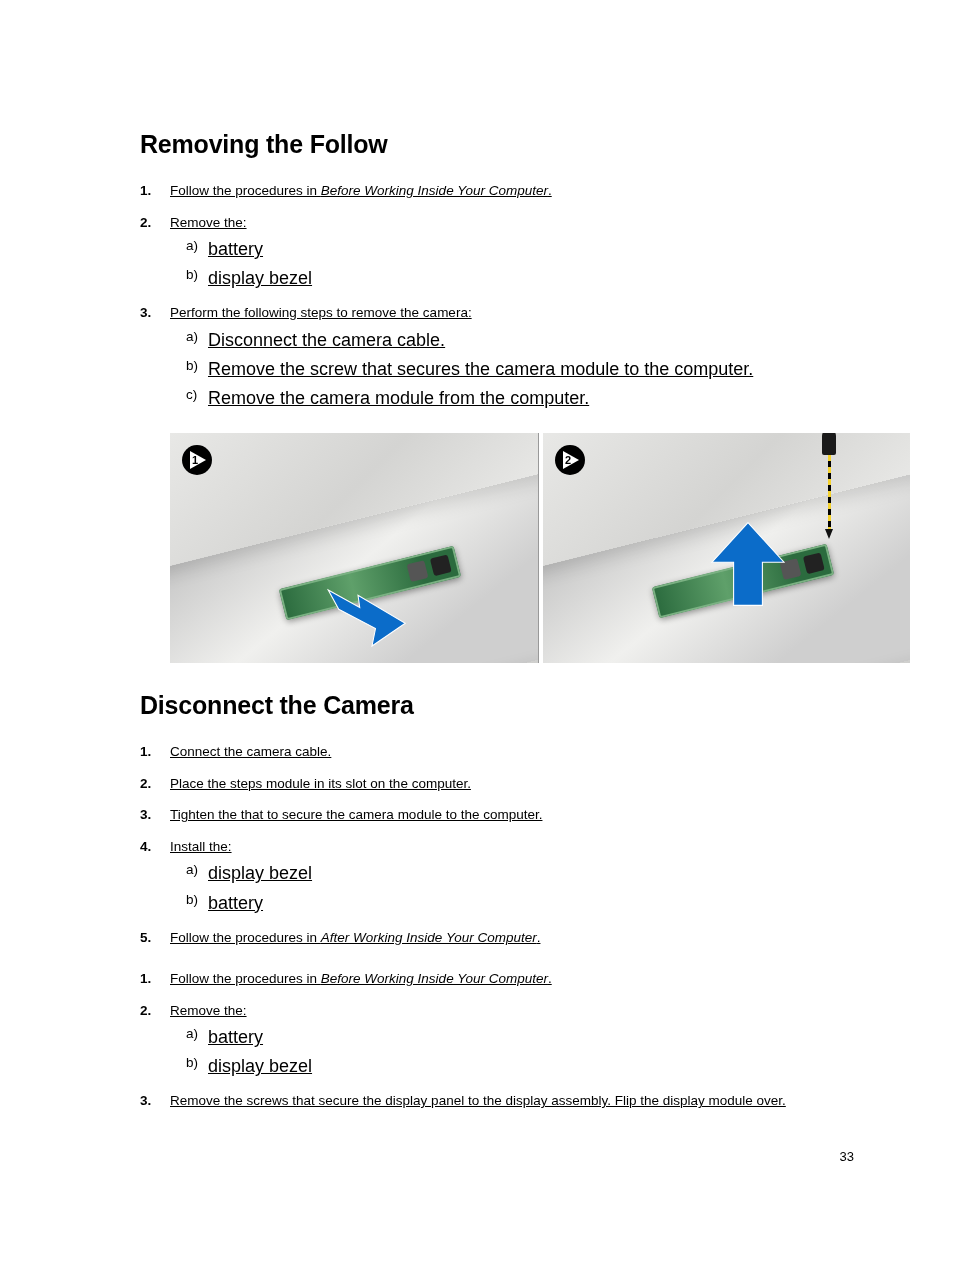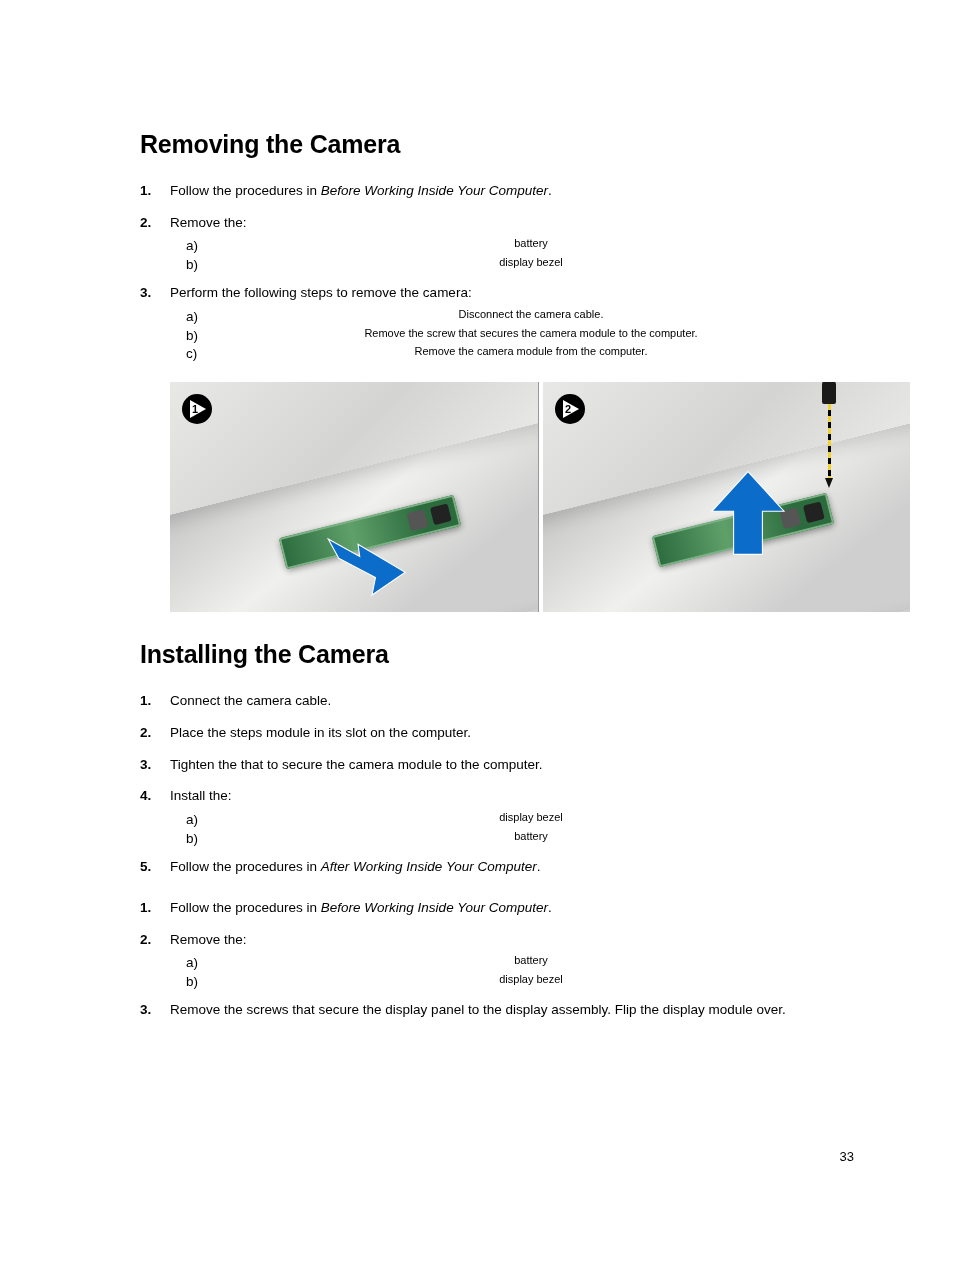--- a/index.html
+++ b/index.html
@@ -25,20 +25,21 @@
     font-size: 25px;
     font-stretch: condensed;
     margin: 0 0 22px 0;
     letter-spacing: -0.2px;
   }
   ol.main-list {
     list-style: none;
     padding: 0;
     margin: 0 0 22px 0;
     counter-reset: mainitem;
+    text-decoration: underline;
   }
   ol.main-list > li {
     position: relative;
     padding-left: 30px;
     margin-bottom: 12px;
     font-size: 13.5px;
     line-height: 1.45;
     counter-increment: mainitem;
   }
   ol.main-list > li::before {
@@ -51,24 +52,23 @@
   ol.sub-list {
     list-style: none;
     padding: 0;
     margin: 4px 0 0 16px;
     counter-reset: subitem;
   }
   ol.sub-list > li {
     position: relative;
     padding-left: 22px;
     margin-bottom: 3px;
-    font-size: 11px;
+    font-size: 18px;
     line-height: 1.45;
     counter-increment: subitem;
-    text-align: center;
   }
   ol.sub-list > li::before {
     content: counter(subitem, lower-alpha) ")";
     position: absolute;
     left: 0;
     font-size: 13.5px;
   }
   em.doc-ref {
     font-style: italic;
   }
@@ -153,21 +153,21 @@
     bottom: 104px;
     right: 100px;
     font-size: 13px;
   }
 </style>
 </head>
 <body>
 
 <div class="page">
 
-  <h2>Removing the Camera</h2>
+  <h2>Removing the Follow</h2>
   <ol class="main-list">
     <li>
       <span>Follow the procedures in </span><em class="doc-ref">Before Working Inside Your Computer</em><span>.</span>
     </li>
     <li>
       <span>Remove the:</span>
       <ol class="sub-list">
         <li>battery</li>
         <li>display bezel</li>
       </ol>
@@ -209,21 +209,21 @@
         <polygon points="50,4 90,48 66,48 66,96 34,96 34,48 10,48"></polygon>
       </svg>
       <div class="screwdriver">
         <div class="sd-handle"></div>
         <div class="sd-shaft"></div>
         <div class="sd-tip"></div>
       </div>
     </div>
   </div>
 
-  <h2>Installing the Camera</h2>
+  <h2>Disconnect the Camera</h2>
   <ol class="main-list">
     <li>Connect the camera cable.</li>
     <li>Place the steps module in its slot on the computer.</li>
     <li>Tighten the that to secure the camera module to the computer.</li>
     <li>
       <span>Install the:</span>
       <ol class="sub-list">
         <li>display bezel</li>
         <li>battery</li>
       </ol>

